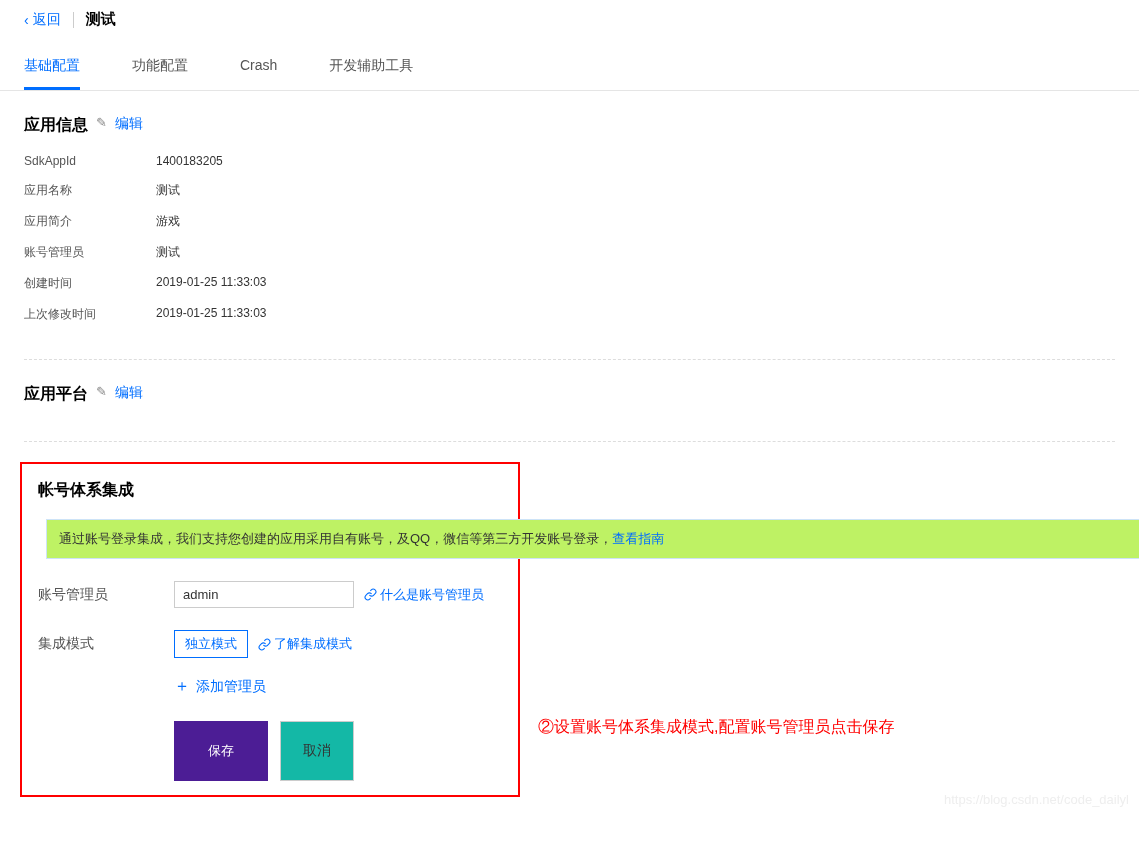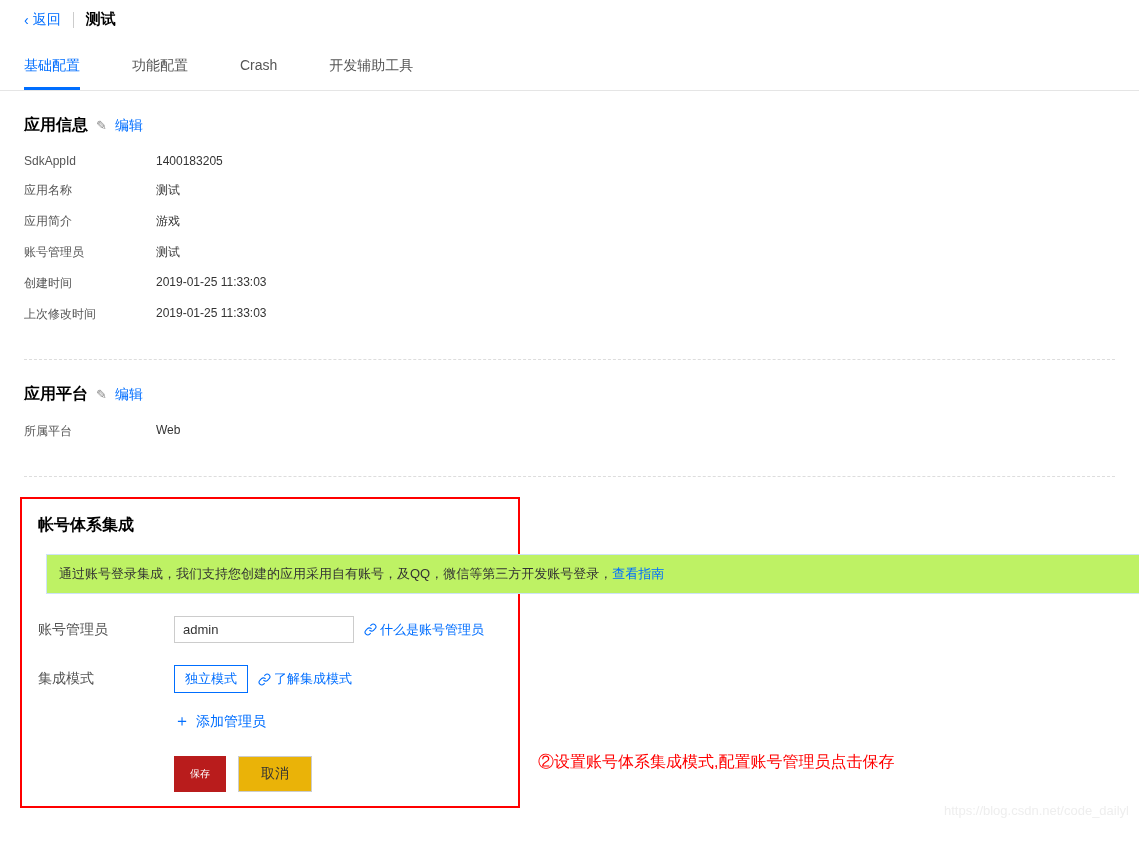--- a/index.html
+++ b/index.html
@@ -50,21 +50,20 @@
     }
     .tab.active {
       color: #006eff;
       border-bottom: 3px solid #006eff;
     }
     .section {
       padding: 24px 24px 0;
     }
     .section-title-row {
       display: flex;
-      align-items: center;
       gap: 8px;
       margin-bottom: 18px;
     }
     .section-title {
       font-size: 16px;
       font-weight: 600;
       color: #000;
     }
     .edit-icon {
       color: #888;
@@ -166,32 +165,32 @@
       margin-left: 136px;
     }
     .plus-icon { font-size: 16px; color: #006eff; font-weight: 300; }
     .btn-row {
       display: flex;
       gap: 12px;
       padding: 0 16px;
       margin-top: 24px;
     }
     .btn-primary {
-      background: #b91c1c;
+      background: #4c1d95;
       color: #fff;
       border: none;
-      padding: 8px 16px;
-      font-size: 10px;
+      padding: 8px 34px;
+      font-size: 13px;
       cursor: pointer;
     }
     .btn-default {
-      background: #eab308;
+      background: #14b8a6;
       color: #333;
       border: 1px solid #ccc;
-      padding: 8px 22px;
+      padding: 20px 22px;
       font-size: 14px;
       cursor: pointer;
     }
     .annotation-container {
       display: flex;
       align-items: flex-start;
     }
     .annotation {
       color: #ff0000;
       font-size: 16px;
@@ -259,24 +258,20 @@
     </div>
   </div>
 
   <hr class="section-divider">
 
   <div class="section">
     <div class="section-title-row">
       <span class="section-title">应用平台</span>
       <span class="edit-icon">✎</span>
       <span class="edit-link">编辑</span>
-    </div>
-    <div class="info-row">
-      <span class="info-label">所属平台</span>
-      <span class="info-value">Web</span>
     </div>
   </div>
 
   <hr class="section-divider">
 
   <div class="annotation-container">
     <div class="red-box">
       <div class="section">
         <div class="section-title-row">
           <span class="section-title">帐号体系集成</span>

